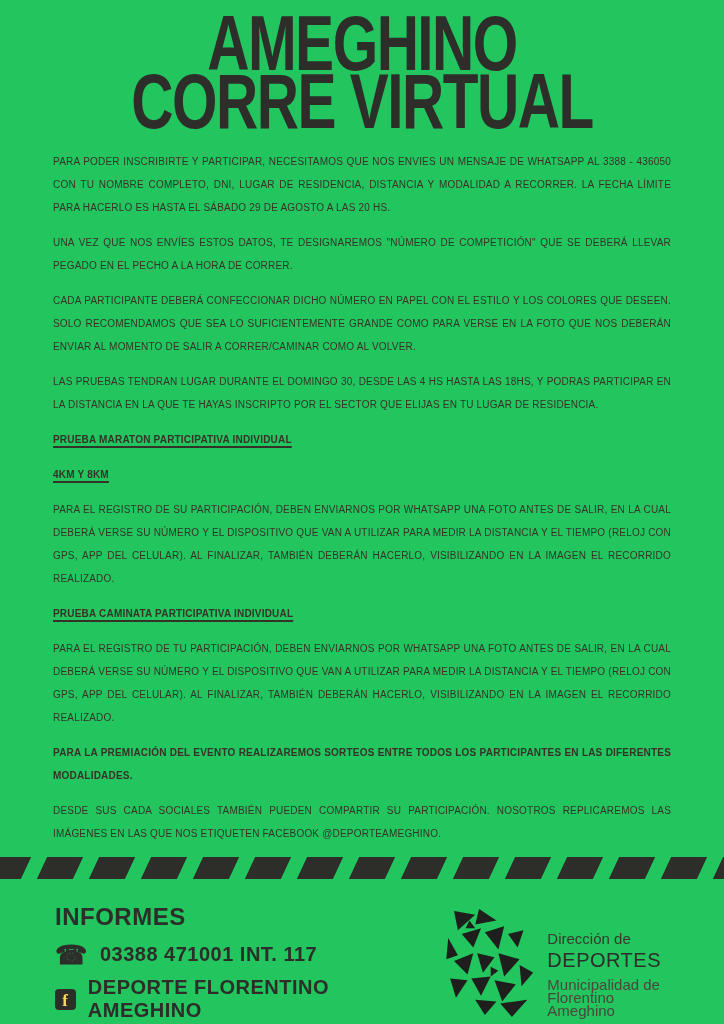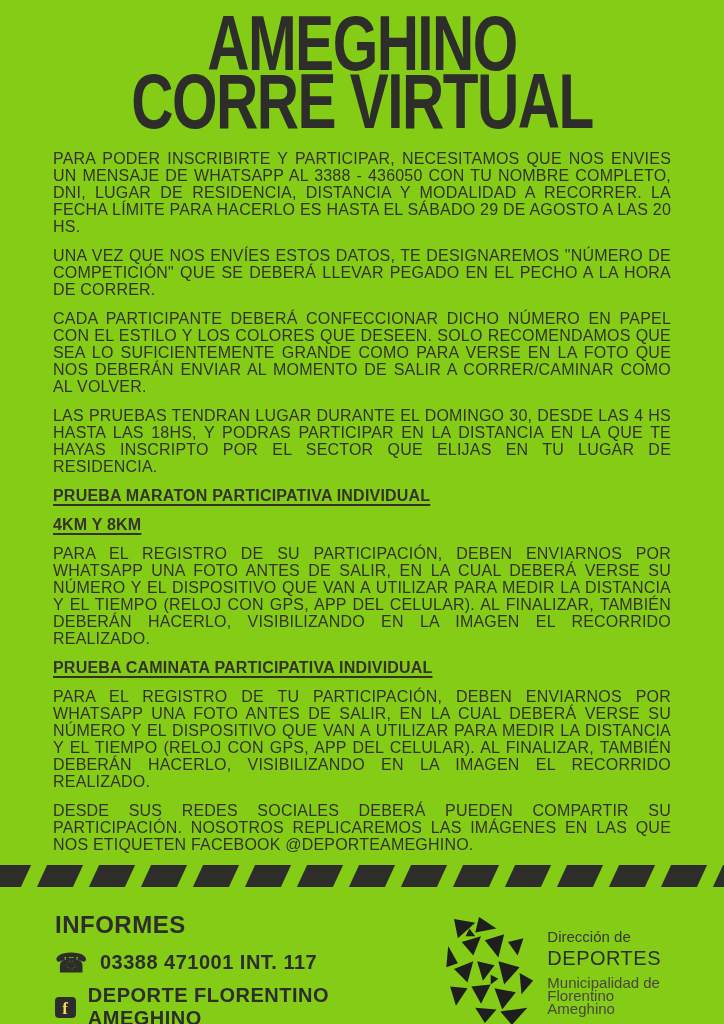--- a/index.html
+++ b/index.html
@@ -1,40 +1,40 @@
 <!DOCTYPE html>
 <html><head>
 <meta charset="utf-8">
 <style>
   html,body{margin:0;padding:0;background:#e8e8e8;}
   .poster{
     position:relative;
     width:724px;height:1024px;
     margin:0 auto;
-    background:#84cc16;
+    background:#22c55e;
     overflow:hidden;
     font-family:"Liberation Sans", sans-serif;
     color:#37352A;
   }
   
   header{padding-top:14px;margin-bottom:20px;}
   .title-line{
     display:block;text-align:center;
     font-weight:700;color:#2D2D2A;
     font-size:77px;line-height:58px;
     letter-spacing:-2px;
     transform:scaleX(0.76);
     transform-origin:center;
     white-space:nowrap;
   }
   
   main{margin:0 53px;}
   main p{margin:0 0 12px 0;}
   .paragraph,.paragraph_bold,.heading{
-    font-size:16px;line-height:17px;
+    font-size:10px;line-height:23px;
     text-align:justify;
     letter-spacing:0.2px;
     color:#353329;
   }
   .paragraph{font-weight:500;}
   .paragraph_bold{font-weight:700;}
   .heading{
     font-weight:700;text-align:left;
     text-decoration:underline;
     text-decoration-thickness:1.5px;
@@ -67,21 +67,21 @@
     letter-spacing:0.5px;
   }
   .phone-glyph{font-size:26px;line-height:22px;}
   .fb-badge{
     width:21px;height:21px;border-radius:4px;
     background:#2D2D2A;color:#FDD75C;
     display:flex;align-items:flex-end;justify-content:center;
     font-weight:700;font-size:17px;line-height:19px;
     font-family:"Liberation Serif", serif;
   }
-  .logo{display:flex;align-items:center;gap:14px;margin-top:6px;}
+  .logo{display:flex;align-items:flex-end;gap:14px;margin-top:6px;}
   .logo svg{display:block;}
   .logo-text .l1{font-size:15px;color:#3A382E;line-height:17px;}
   .logo-text .l2{font-size:20px;font-weight:400;color:#2D2D2A;line-height:27px;letter-spacing:0.5px;}
   .logo-text .l3,.logo-text .l4{font-size:15px;color:#4A473C;line-height:13px;}
   .logo-text .l3{margin-top:4px;}
 </style>
 </head>
 <body>
 
 <div class="poster">
@@ -96,21 +96,22 @@
   <main id="content">
       <p class="paragraph">PARA PODER INSCRIBIRTE Y PARTICIPAR, NECESITAMOS QUE NOS ENVIES UN MENSAJE DE WHATSAPP AL 3388 - 436050 CON TU NOMBRE COMPLETO, DNI, LUGAR DE RESIDENCIA, DISTANCIA Y MODALIDAD A RECORRER. LA FECHA LÍMITE PARA HACERLO ES HASTA EL SÁBADO 29 DE AGOSTO A LAS 20 HS.</p>
       <p class="paragraph">UNA VEZ QUE NOS ENVÍES ESTOS DATOS, TE DESIGNAREMOS "NÚMERO DE COMPETICIÓN" QUE SE DEBERÁ LLEVAR PEGADO EN EL PECHO A LA HORA DE CORRER.</p>
       <p class="paragraph">CADA PARTICIPANTE DEBERÁ CONFECCIONAR DICHO NÚMERO EN PAPEL CON EL ESTILO Y LOS COLORES QUE DESEEN. SOLO RECOMENDAMOS QUE SEA LO SUFICIENTEMENTE GRANDE COMO PARA VERSE EN LA FOTO QUE NOS DEBERÁN ENVIAR AL MOMENTO DE SALIR A CORRER/CAMINAR COMO AL VOLVER.</p>
       <p class="paragraph">LAS PRUEBAS TENDRAN LUGAR DURANTE EL DOMINGO 30, DESDE LAS 4 HS HASTA LAS 18HS, Y PODRAS PARTICIPAR EN LA DISTANCIA EN LA QUE TE HAYAS INSCRIPTO POR EL SECTOR QUE ELIJAS EN TU LUGAR DE RESIDENCIA.</p>
       <p class="heading">PRUEBA MARATON PARTICIPATIVA INDIVIDUAL</p>
       <p class="heading">4KM Y 8KM</p>
       <p class="paragraph">PARA EL REGISTRO DE SU PARTICIPACIÓN, DEBEN ENVIARNOS POR WHATSAPP UNA FOTO ANTES DE SALIR, EN LA CUAL DEBERÁ VERSE SU NÚMERO Y EL DISPOSITIVO QUE VAN A UTILIZAR PARA MEDIR LA DISTANCIA Y EL TIEMPO (RELOJ CON GPS, APP DEL CELULAR). AL FINALIZAR, TAMBIÉN DEBERÁN HACERLO, VISIBILIZANDO EN LA IMAGEN EL RECORRIDO REALIZADO.</p>
       <p class="heading">PRUEBA CAMINATA PARTICIPATIVA INDIVIDUAL</p>
       <p class="paragraph">PARA EL REGISTRO DE TU PARTICIPACIÓN, DEBEN ENVIARNOS POR WHATSAPP UNA FOTO ANTES DE SALIR, EN LA CUAL DEBERÁ VERSE SU NÚMERO Y EL DISPOSITIVO QUE VAN A UTILIZAR PARA MEDIR LA DISTANCIA Y EL TIEMPO (RELOJ CON GPS, APP DEL CELULAR). AL FINALIZAR, TAMBIÉN DEBERÁN HACERLO, VISIBILIZANDO EN LA IMAGEN EL RECORRIDO REALIZADO.</p>
-      <p class="paragraph">DESDE SUS REDES SOCIALES DEBERÁ PUEDEN COMPARTIR SU PARTICIPACIÓN. NOSOTROS REPLICAREMOS LAS IMÁGENES EN LAS QUE NOS ETIQUETEN FACEBOOK @DEPORTEAMEGHINO.</p>
+      <p class="paragraph_bold">PARA LA PREMIACIÓN DEL EVENTO REALIZAREMOS SORTEOS ENTRE TODOS LOS PARTICIPANTES EN LAS DIFERENTES MODALIDADES.</p>
+      <p class="paragraph">DESDE SUS CADA SOCIALES TAMBIÉN PUEDEN COMPARTIR SU PARTICIPACIÓN. NOSOTROS REPLICAREMOS LAS IMÁGENES EN LAS QUE NOS ETIQUETEN FACEBOOK @DEPORTEAMEGHINO.</p>
     </main>
 
   <div class="hazard" id="hazard">
       <div class="stripe"></div>
       <div class="stripe"></div>
       <div class="stripe"></div>
       <div class="stripe"></div>
       <div class="stripe"></div>
       <div class="stripe"></div>
       <div class="stripe"></div>

